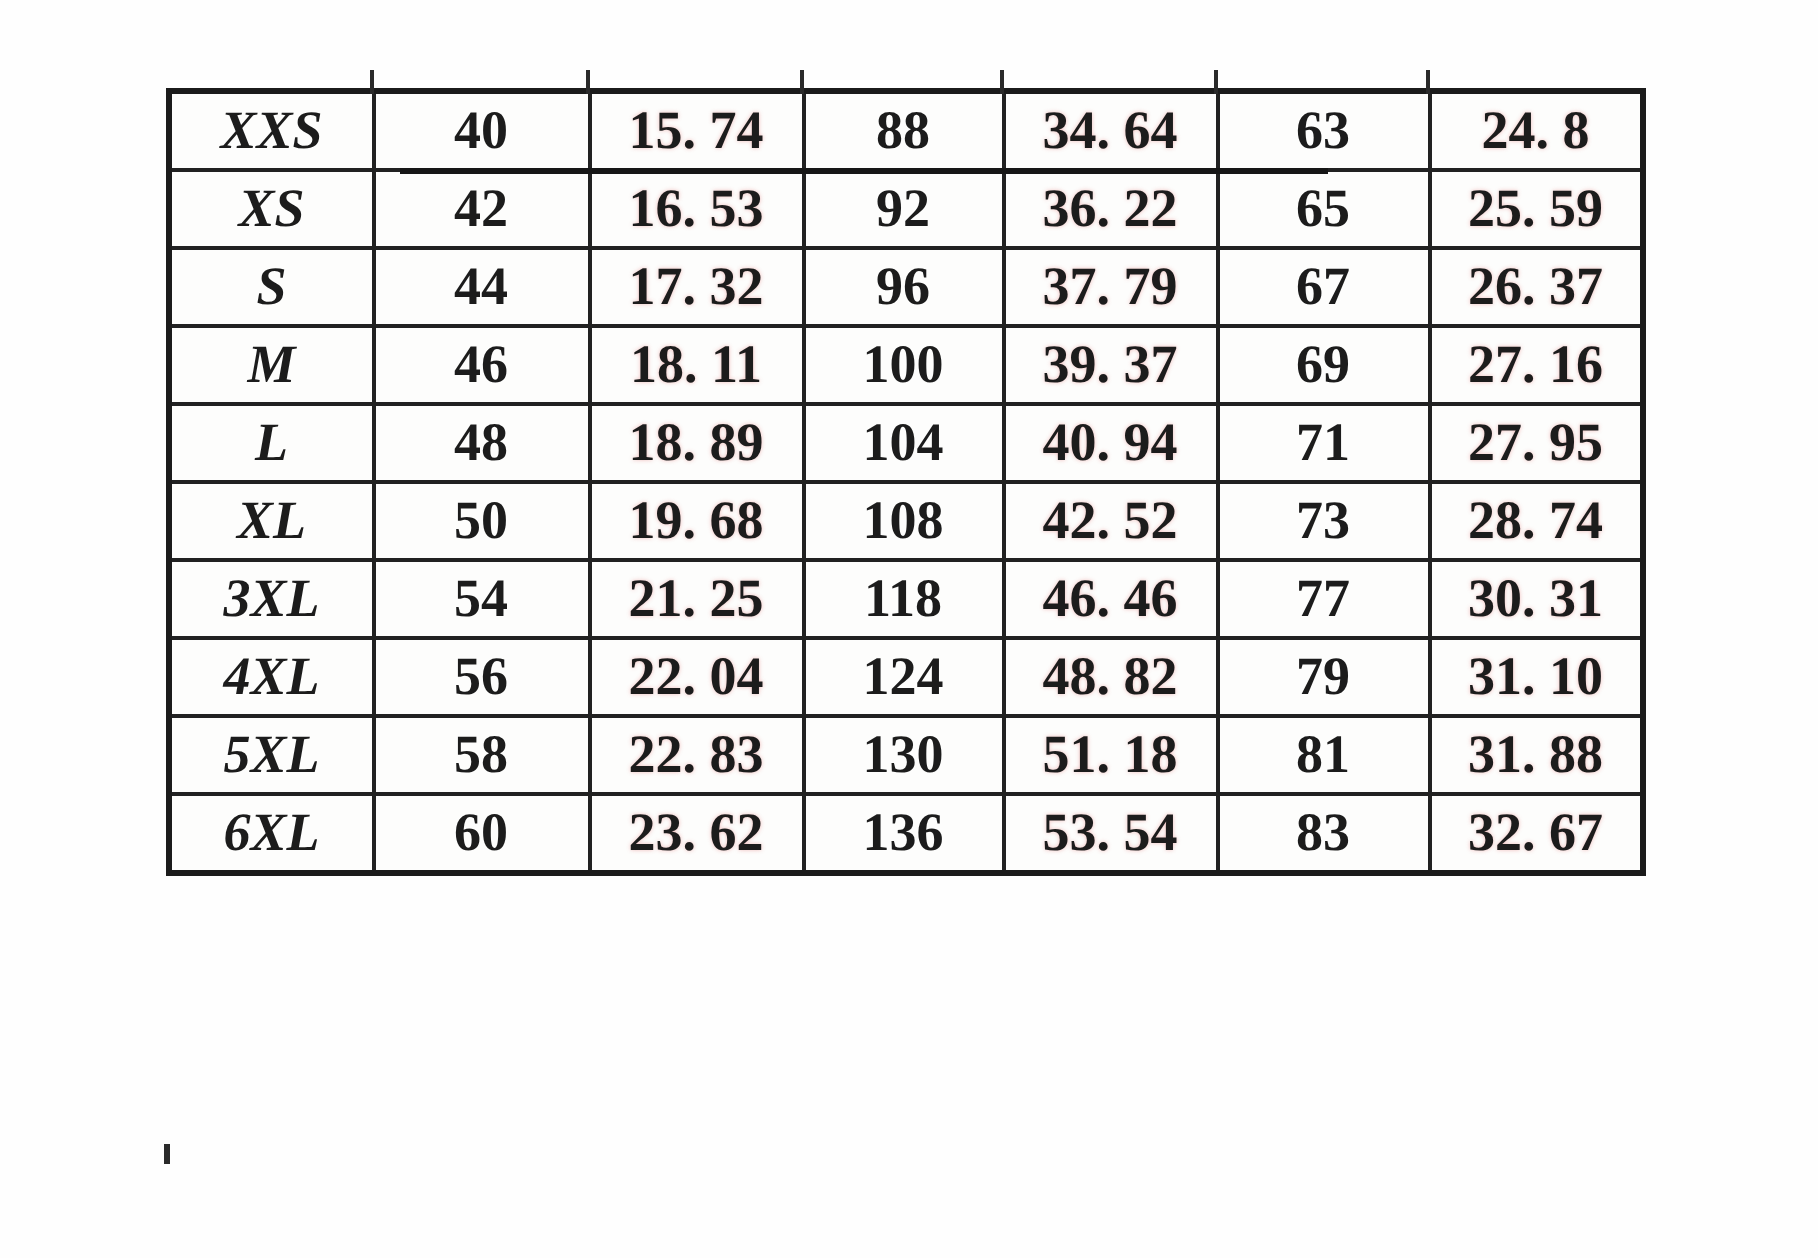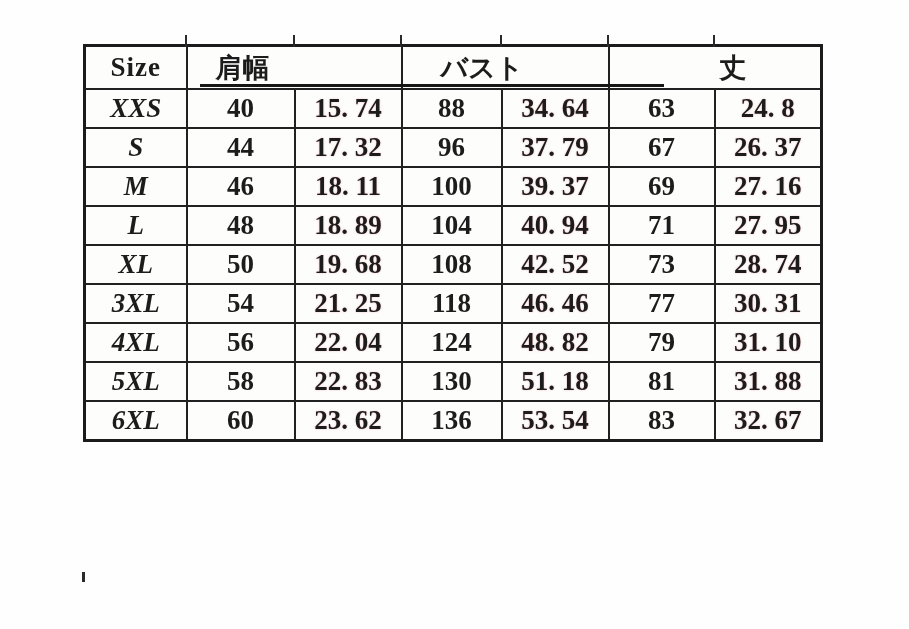--- a/index.html
+++ b/index.html
@@ -135,38 +135,41 @@
       <colgroup>
         <col style="width:102px">
         <col style="width:108px">
         <col style="width:107px">
         <col style="width:100px">
         <col style="width:107px">
         <col style="width:106px">
         <col style="width:107px">
       </colgroup>
       <thead>
-        <tr class="r-group">
-          <td class="c-size">Size</td>
-          <td class="grp g0" colspan="2">肩幅</td>
-          <td class="grp g1" colspan="2">バスト</td>
-          <td class="grp g2" colspan="2">丈</td>
-        </tr>
       </thead>
       <tbody>
           <tr>
             <td class="size-cell">XXS</td>
             <td class="cm-cell">40</td>
             <td class="inch-cell">15. 74</td>
             <td class="cm-cell">88</td>
             <td class="inch-cell">34. 64</td>
             <td class="cm-cell">63</td>
             <td class="inch-cell">24. 8</td>
           </tr>
           <tr>
+            <td class="size-cell">XS</td>
+            <td class="cm-cell">42</td>
+            <td class="inch-cell">16. 53</td>
+            <td class="cm-cell">92</td>
+            <td class="inch-cell">36. 22</td>
+            <td class="cm-cell">65</td>
+            <td class="inch-cell">25. 59</td>
+          </tr>
+          <tr>
             <td class="size-cell">S</td>
             <td class="cm-cell">44</td>
             <td class="inch-cell">17. 32</td>
             <td class="cm-cell">96</td>
             <td class="inch-cell">37. 79</td>
             <td class="cm-cell">67</td>
             <td class="inch-cell">26. 37</td>
           </tr>
           <tr>
             <td class="size-cell">M</td>

